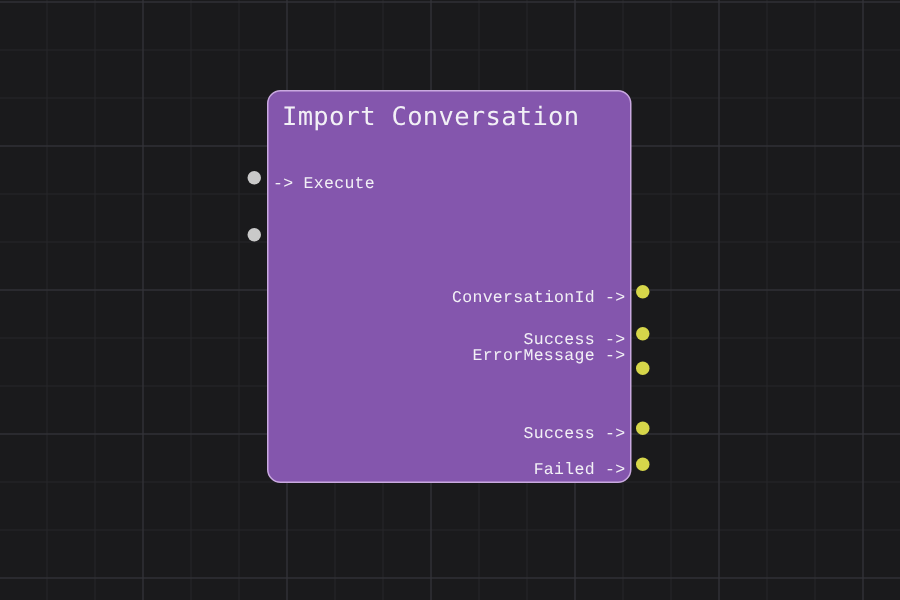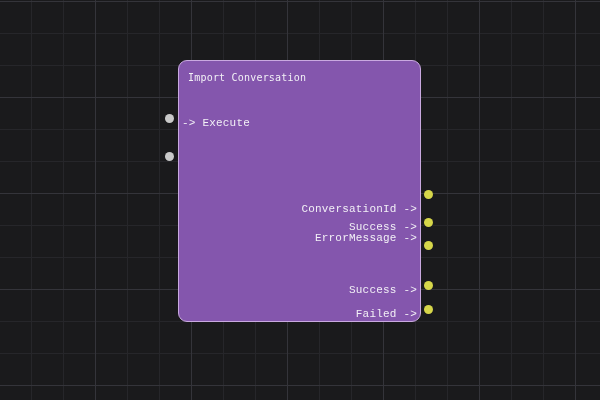--- a/index.html
+++ b/index.html
@@ -42,21 +42,21 @@
     background: #8456ad;
     border: 1px solid #c9a9e0;
     border-radius: 9px 9px 9px 9px;
     box-shadow: 0 0 0 0 rgba(0,0,0,0);
   }
 
   .node-title {
     position: absolute;
     left: 9px;
     top: 9px;
-    font-size: 10px;
+    font-size: 17px;
     line-height: 16px;
     color: #f2f0f6;
     letter-spacing: 0.2px;
     white-space: nowrap;
   }
 
   
   .pin-row {
     position: absolute;
     height: 16px;
@@ -96,21 +96,21 @@
 <body>
 
 <div id="canvas">
 
   <div class="node">
     <div class="node-title">Import Conversation</div>
 
     <div class="pin-row input" style="top:54px;">-&gt; Execute</div>
 
 
-    <div class="pin-row output" style="top:140px;">ConversationId -&gt;</div>
+    <div class="pin-row output" style="top:130px;">ConversationId -&gt;</div>
 
     <div class="pin-row output" style="top:158px;">Success -&gt;</div>
 
     <div class="pin-row output" style="top:169px;">ErrorMessage -&gt;</div>
 
     <div class="pin-row output" style="top:221px;">Success -&gt;</div>
 
     <div class="pin-row output" style="top:245px;padding-left:28px;">Failed -&gt;</div>
   </div>
 

